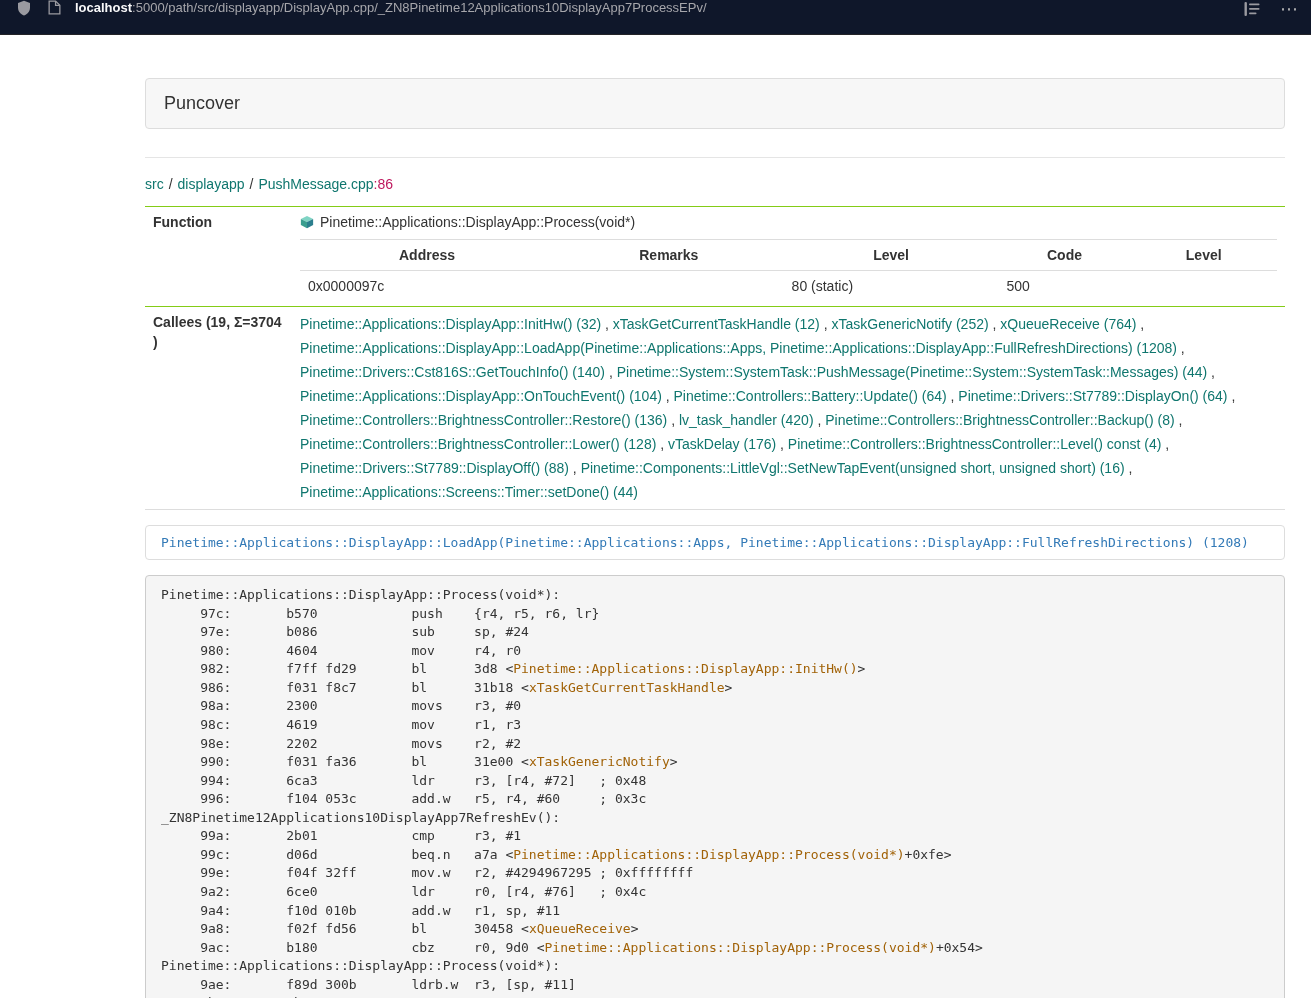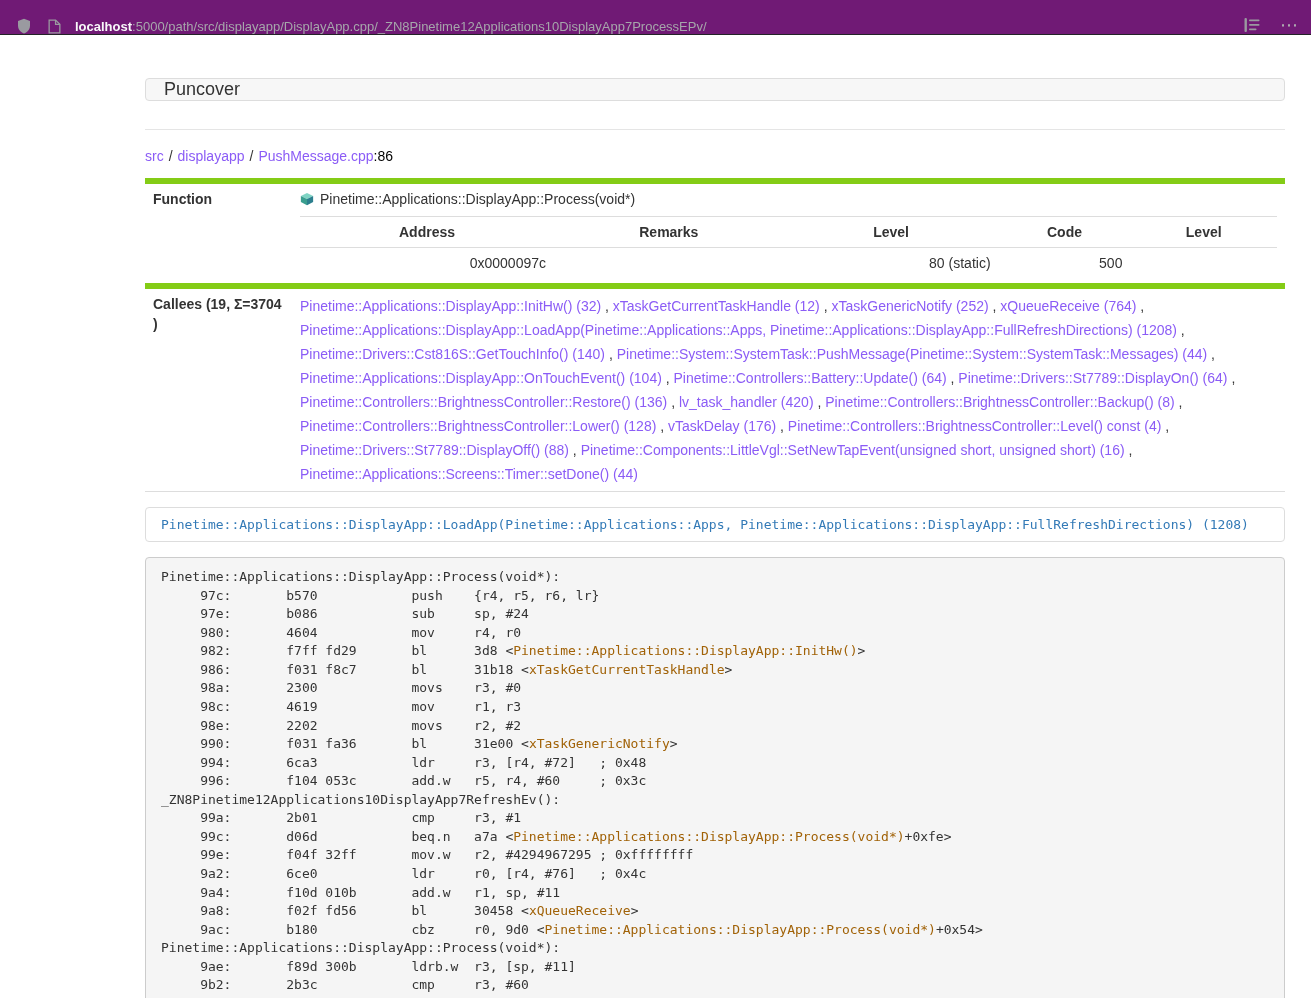--- a/index.html
+++ b/index.html
@@ -3,69 +3,69 @@
 <meta charset="utf-8">
 <style>
   * { box-sizing: border-box; }
   html, body { margin: 0; padding: 0; }
   body {
     width: 1311px; height: 998px; overflow: hidden;
     background: #ffffff;
     font-family: "Liberation Sans", sans-serif;
     font-size: 14px; color: #333;
   }
-  a { color: #8b5cf6; text-decoration: none; cursor: pointer; }
+  a { color: #0f766e; text-decoration: none; cursor: pointer; }
 
   
   .topbar {
-    height: 35px; background: #701a75; border-bottom: 1px solid #232327;
-    display: flex; align-items: flex-end; padding: 0 12px 0 16px;
+    height: 35px; background: #0f172a; border-bottom: 1px solid #232327;
+    display: flex; align-items: flex-start; padding: 0 12px 0 16px;
   }
   .tb-icon { display: inline-flex; align-items: center; justify-content: center; flex: 0 0 auto; }
   .tb-icon + .tb-icon { margin-left: 16px; }
   .urlbar {
     margin-left: 14px; font-size: 13px; white-space: nowrap; overflow: hidden;
     flex: 1 1 auto;
   }
   .url-host { color: #f9f9fa; font-weight: bold; }
   .url-path { color: #a6a6ab; }
   .tb-right { display: flex; align-items: center; flex: 0 0 auto; }
   .tb-more { color: #b1b1b3; font-size: 18px; line-height: 1; margin-left: 20px; letter-spacing: 1px; }
 
   
   .container { margin: 0 26px 0 145px; }
 
   .title-panel {
     margin-top: 43px; background: #f7f7f7;
     border: 1px solid #ddd; border-radius: 4px;
-    padding: 0 18px; font-size: 18px; color: #333;
+    padding: 14px 18px; font-size: 18px; color: #333;
   }
   hr.rule { margin: 28px 0 18px; border: 0; border-top: 1px solid #e5e5e5; }
 
   .crumbs { margin: 0 0 14px; font-size: 14px; }
   .crumbs .sep { color: #333; margin: 0 5px; }
-  .crumbs .line-no { color: #000000; }
+  .crumbs .line-no { color: #be185d; }
 
   
   table.tbl { width: 100%; border-collapse: collapse; border-bottom: 1px solid #ddd; font-size: 14px; }
   table.tbl > tbody > tr > th,
   table.tbl > tbody > tr > td {
-    border-top: 6px solid #84cc16; padding: 5px 8px;
+    border-top: 1px solid #84cc16; padding: 5px 8px;
     vertical-align: top; text-align: left; line-height: 20px;
   }
   th.lbl { width: 147px; font-weight: bold; }
   .func-line { line-height: 20px; }
   .sym-icon { display: inline-block; vertical-align: -2px; margin-right: 6px; }
 
   table.inner { width: 100%; border-collapse: collapse; margin-top: 5px; }
   table.inner th {
     border-top: 1px solid #ddd; border-bottom: 1px solid #ddd;
     padding: 5px 8px; text-align: center; font-weight: bold; line-height: 20px;
   }
-  table.inner td { padding: 5px 8px; text-align: right; line-height: 20px; }
+  table.inner td { padding: 5px 8px; text-align: left; line-height: 20px; }
 
   .callees { line-height: 24px; }
   .callees .csep { color: #333; }
 
   
   .hl-panel {
     margin: 15px 0; border: 1px solid #ddd; border-radius: 4px;
     background: #fff; padding: 6px 15px; line-height: 20px;
   }
   .mono-link { font-family: "DejaVu Sans Mono", monospace; font-size: 13px; color: #337ab7; }

